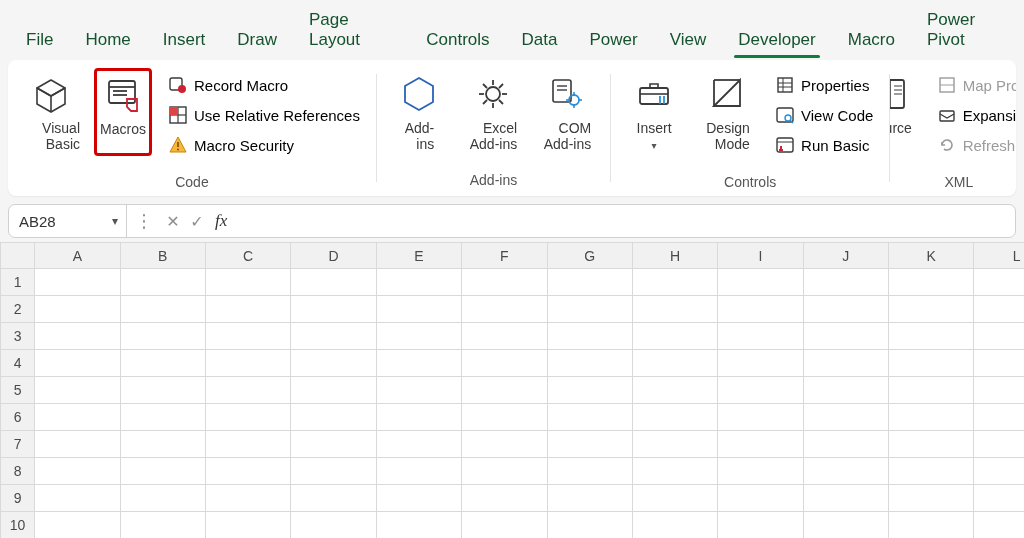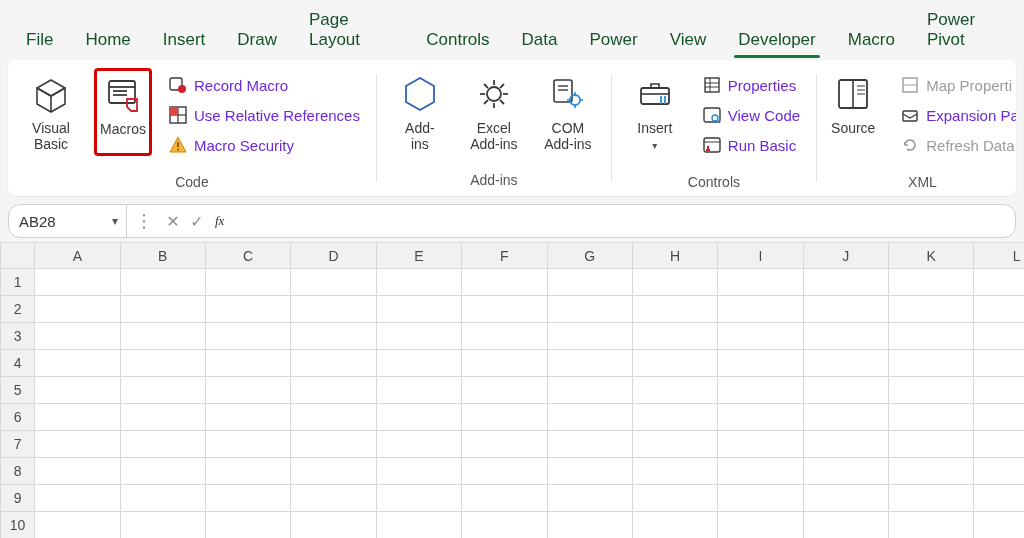--- a/index.html
+++ b/index.html
@@ -33,50 +33,50 @@
     align-items: center; padding: 2px 12px 2px 12px; position: relative;
   }
   .group .group-body { display: flex; align-items: flex-start; gap: 12px; }
   .group .group-label {
     font-size: 14px; color: #555; text-align: center; margin-top: 16px;
   }
   .vsep { width: 1px; background: #e3e3e3; margin: 8px 0; }
 
   .big-btn {
     display: flex; flex-direction: column; align-items: center; justify-content: flex-start;
-    width: 62px; padding: 4px 2px 0 2px; color: #3a3a3a; font-size: 14px; text-align: center;
+    width: 62px; padding: 4px 2px 0 2px; color: #3a3a3a; font-size: 14px; text-align: right;
     line-height: 1.15; gap: 4px; cursor: pointer;
   }
   .big-btn .glyph { width: 40px; height: 40px; display: flex; align-items: center; justify-content: center; }
   .big-btn .glyph.tall { height: 44px; }
   .highlight { border: 3px solid #d40000; border-radius: 4px; padding: 2px 0 16px 0; }
 
   .smallrow {
-    display: flex; align-items: center; gap: 6px; font-size: 15px; color: #6d28d9;
+    display: flex; align-items: center; gap: 6px; font-size: 15px; color: #000000;
     padding: 3px 4px; cursor: pointer; white-space: nowrap;
   }
   .smallrow .sicon { width: 20px; height: 20px; display: flex; align-items: center; justify-content: center; }
   .smalllist { display: flex; flex-direction: column; gap: 4px; padding-top: 4px; }
 
   .disabled { color: #9b9b9b; }
 
   
   .fbar {
     display: flex; align-items: stretch; margin: 8px 8px 0 8px; height: 34px;
-    background: #fff; border: 1px solid #d0d0d0; border-radius: 12px;
+    background: #fff; border: 1px solid #d0d0d0; border-radius: 7px;
   }
   .namebox {
     width: 118px; display: flex; align-items: center; justify-content: space-between;
     padding: 0 8px 0 10px; border-right: 1px solid #d0d0d0; font-size: 15px; color: #333;
   }
   .chev { font-size: 12px; color: #555; }
   .fx-area { display: flex; align-items: center; }
   .fx-sep { margin: 0 8px; color: #888; font-size: 18px; }
   .fx-btn { width: 24px; text-align: center; color: #8e8e8e; font-size: 16px; cursor: pointer; }
-  .fx-label { font-style: italic; font-family: "Times New Roman", serif; font-size: 13px; color: #333; padding: 0 6px; cursor: pointer; }
+  .fx-label { font-style: italic; font-family: "Times New Roman", serif; font-size: 17px; color: #333; padding: 0 6px; cursor: pointer; }
   .formula-input { flex: 1; padding: 0 8px; font-size: 15px; color: #333; }
 
   
   .sheet { flex: 1; overflow: hidden; background: #fff; margin-top: 4px; }
   table.grid { border-collapse: collapse; width: 1060px; table-layout: fixed; }
   table.grid th, table.grid td {
     border: 1px solid #d9d9d9; font-weight: 400; color: #4a4a4a;
   }
   table.grid thead th {
     background: #f1f1f1; height: 26px; font-size: 14px; text-align: center;
@@ -238,20 +238,31 @@
           <svg width="36" height="36" viewBox="0 0 36 36">
             <rect x="4" y="12" width="28" height="16" rx="2" fill="none" stroke="#3a3a3a" stroke-width="1.8"></rect>
             <line x1="4" y1="18" x2="32" y2="18" stroke="#3a3a3a" stroke-width="1.6"></line>
             <path d="M14 12 v-4 h8 v4" fill="none" stroke="#3a3a3a" stroke-width="1.6"></path>
             <line x1="24" y1="20" x2="24" y2="28" stroke="#2a8fd6" stroke-width="1.8"></line>
             <line x1="28" y1="20" x2="28" y2="28" stroke="#2a8fd6" stroke-width="1.8"></line>
           </svg>
         </span>
         <span>Insert</span>
         <span style="font-size:10px;color:#555;">▾</span>
+      </div>
+      <div class="big-btn">
+        <span class="glyph tall">
+          <svg width="36" height="36" viewBox="0 0 36 36">
+            <path d="M4 30 L30 4 L30 30 Z" fill="none" stroke="#3a3a3a" stroke-width="1.8"></path>
+            <line x1="4" y1="4" x2="4" y2="30" stroke="#3a3a3a" stroke-width="1.8"></line>
+            <line x1="4" y1="4" x2="30" y2="4" stroke="#3a3a3a" stroke-width="1.8"></line>
+          </svg>
+        </span>
+        <span style="white-space:pre-line;">Design
+Mode</span>
       </div>
       <div class="smalllist">
         <div class="smallrow">
           <span class="sicon">
             <svg width="18" height="18" viewBox="0 0 18 18">
                 <rect x="2" y="2" width="14" height="14" fill="none" stroke="#3a3a3a" stroke-width="1.4"></rect>
                 <line x1="2" y1="7" x2="16" y2="7" stroke="#3a3a3a"></line>
                 <line x1="2" y1="11" x2="16" y2="11" stroke="#3a3a3a"></line>
                 <line x1="7" y1="2" x2="7" y2="16" stroke="#3a3a3a"></line>
               </svg>

